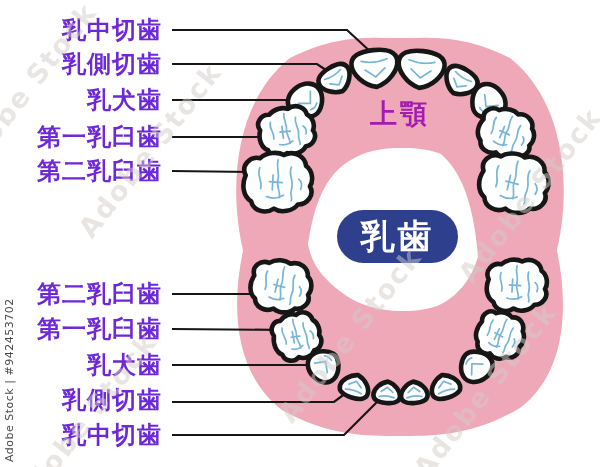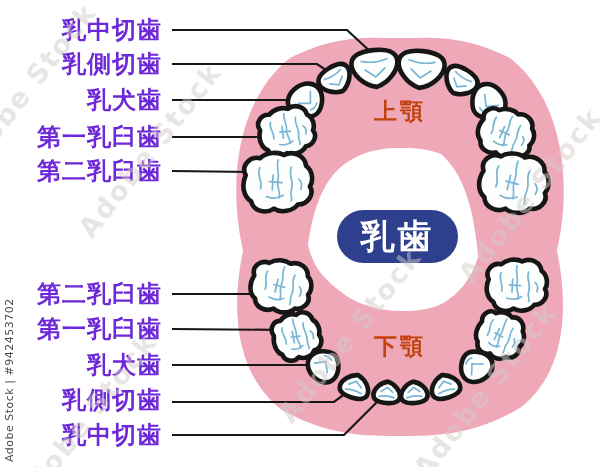--- a/index.html
+++ b/index.html
@@ -16,21 +16,21 @@
   
   .gum{fill:var(--c-gum);stroke:none;}
   .tw{fill:#fdfefe;stroke:var(--c-outline);stroke-width:4.6;stroke-linejoin:round;vector-effect:non-scaling-stroke;}
   .tb{fill:none;stroke:var(--c-fissure_blue);stroke-width:1.7;stroke-linecap:round;vector-effect:non-scaling-stroke;}
   .ld{fill:none;stroke:var(--c-outline);stroke-width:2.2;stroke-linejoin:miter;}
 
   
   .lbl{position:absolute;right:438px;height:32px;line-height:32px;
        font-size:24px;font-weight:700;color:#6d28d9;white-space:nowrap;letter-spacing:1px;}
   .jaw{position:absolute;left:340px;width:120px;text-align:center;
-       font-size:23px;font-weight:700;color:#c2410c;letter-spacing:3px;}
+       font-size:27px;font-weight:700;color:#a21caf;letter-spacing:3px;}
   .badge{position:absolute;left:337px;top:210px;width:121px;height:53px;
          border-radius:27px;background:var(--c-badge);
          text-align:center;line-height:53px;font-size:34px;font-weight:800;
          color:#ffffff;letter-spacing:3px;}
 
   
   .wm-layer{position:absolute;inset:0;pointer-events:none;}
   .wm{position:absolute;font-size:27px;font-weight:600;letter-spacing:2px;
       color:rgba(210,204,199,0.5);white-space:nowrap;
       transform:translate(-50%,-50%) rotate(-52deg);}
@@ -116,21 +116,20 @@
   <div class="lbl" style="top:121px">第一乳臼歯</div>
   <div class="lbl" style="top:155px">第二乳臼歯</div>
 
   <div class="lbl" style="top:278px">第二乳臼歯</div>
   <div class="lbl" style="top:313px">第一乳臼歯</div>
   <div class="lbl" style="top:349px">乳犬歯</div>
   <div class="lbl" style="top:384px">乳側切歯</div>
   <div class="lbl" style="top:419px">乳中切歯</div>
 
   <div class="jaw" style="top:96px">上顎</div>
-  <div class="jaw" style="top:331px">下顎</div>
 
   <div class="badge">乳歯</div>
 
   <div class="wm-layer">
     <span class="wm" style="left:25px;top:90px">Adobe Stock</span>
     <span class="wm" style="left:150px;top:150px">Adobe Stock</span>
     <span class="wm" style="left:530px;top:195px">Adobe Stock</span>
     <span class="wm" style="left:350px;top:335px">Adobe Stock</span>
     <span class="wm" style="left:485px;top:390px">Adobe Stock</span>
     <span class="wm" style="left:85px;top:420px">Adobe Stock</span>

